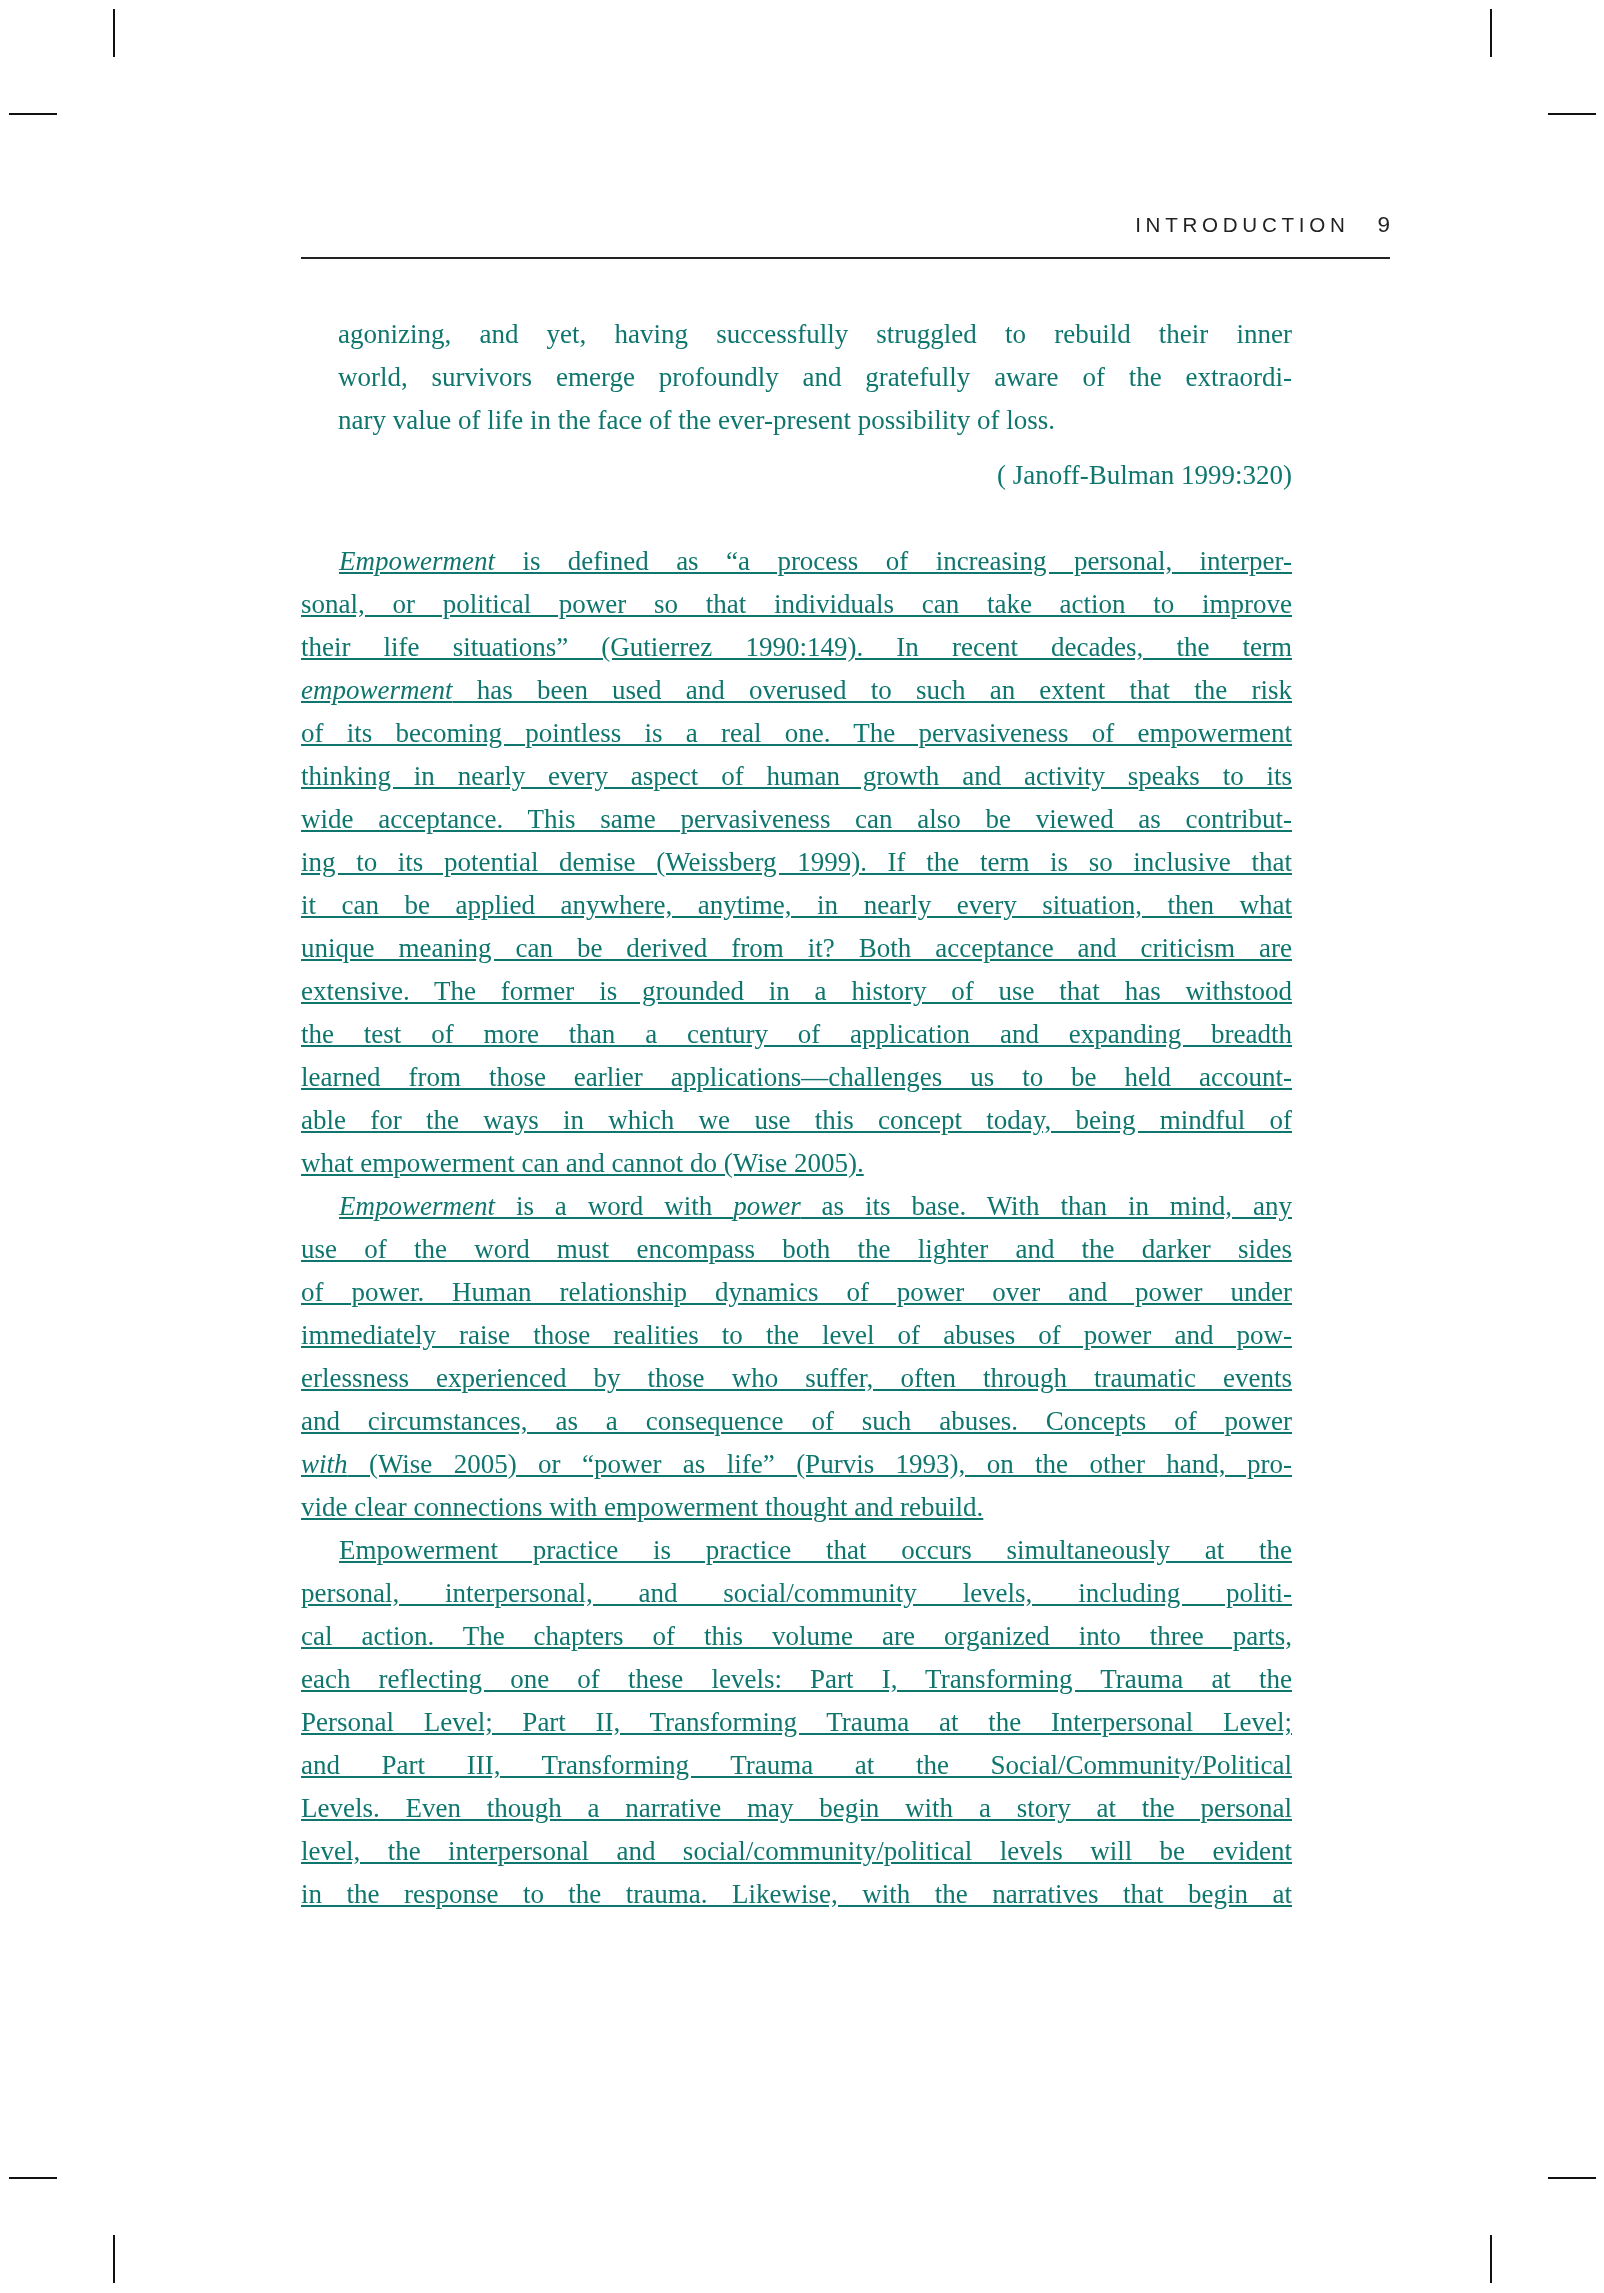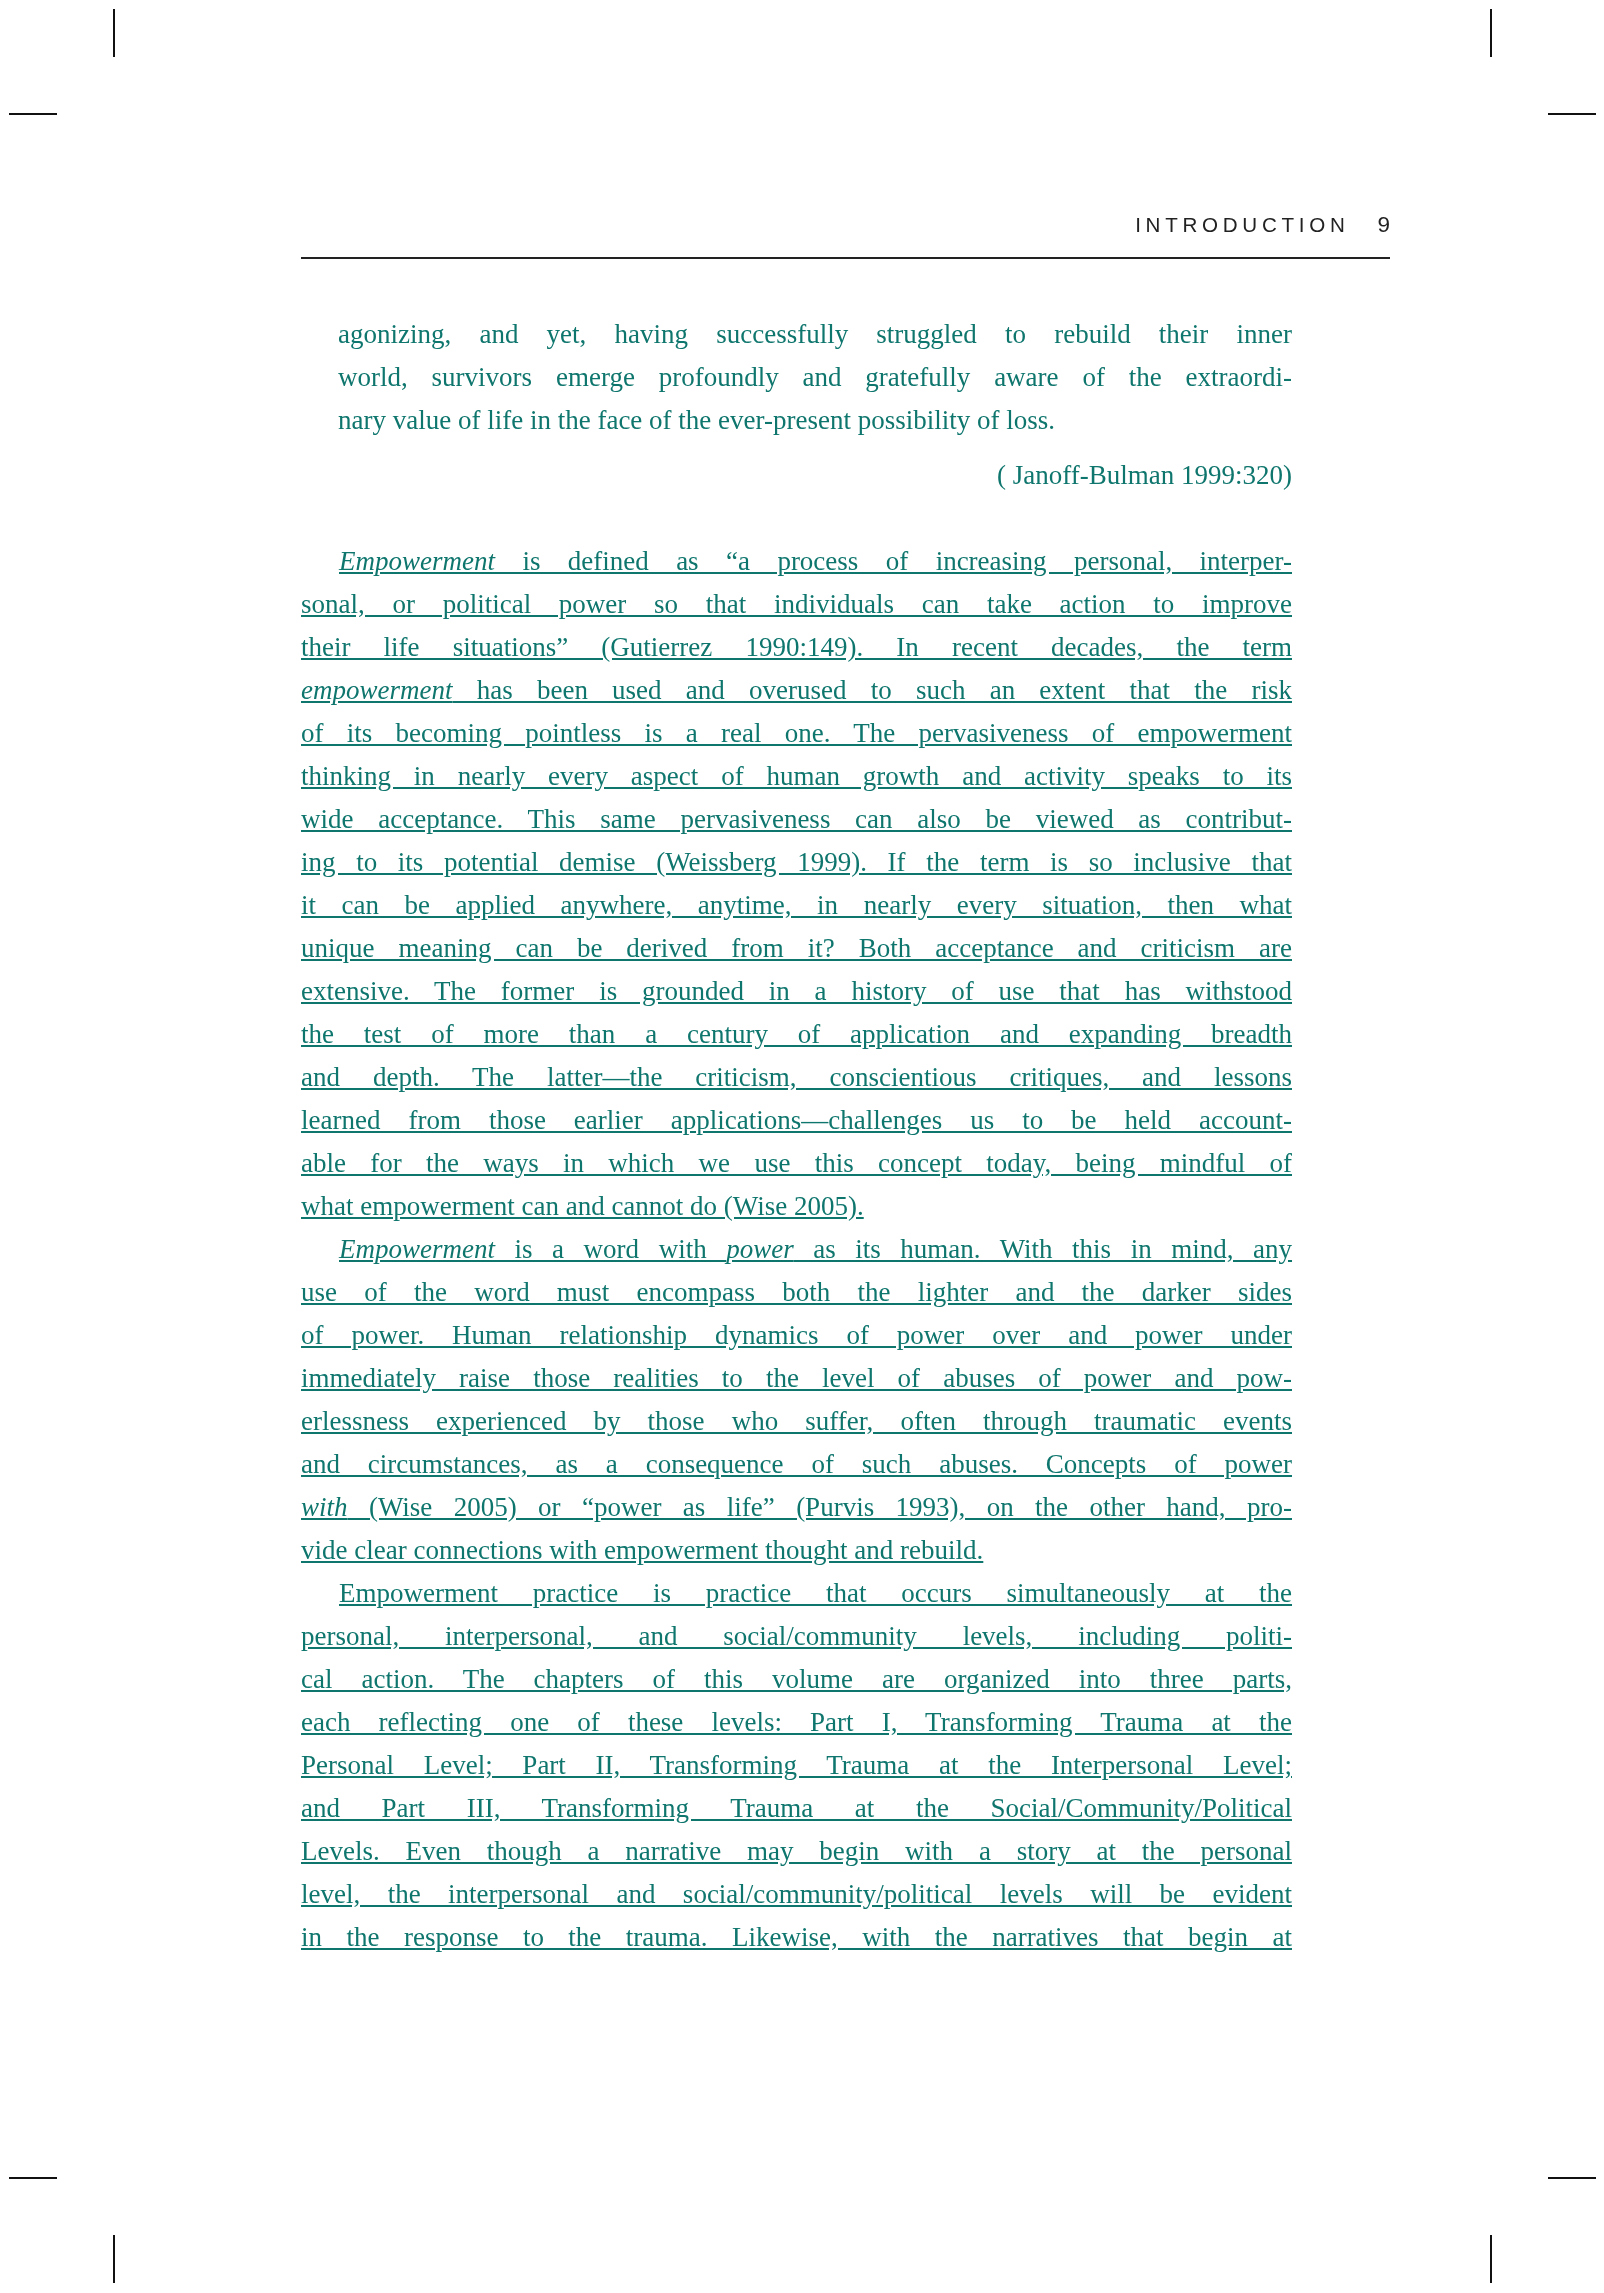--- a/index.html
+++ b/index.html
@@ -63,27 +63,26 @@
         <span class="line"><span>their life situations” (Gutierrez 1990:149). In recent decades, the term</span></span>
         <span class="line"><em>empowerment</em><span> has been used and overused to such an extent that the risk</span></span>
         <span class="line"><span>of its becoming pointless is a real one. The pervasiveness of empowerment</span></span>
         <span class="line"><span>thinking in nearly every aspect of human growth and activity speaks to its</span></span>
         <span class="line"><span>wide acceptance. This same pervasiveness can also be viewed as contribut-</span></span>
         <span class="line"><span>ing to its potential demise (Weissberg 1999). If the term is so inclusive that</span></span>
         <span class="line"><span>it can be applied anywhere, anytime, in nearly every situation, then what</span></span>
         <span class="line"><span>unique meaning can be derived from it? Both acceptance and criticism are</span></span>
         <span class="line"><span>extensive. The former is grounded in a history of use that has withstood</span></span>
         <span class="line"><span>the test of more than a century of application and expanding breadth</span></span>
-        <span class="line"><span>and depth. The latter—the criticism, conscientious critiques, and lessons</span></span>
         <span class="line"><span>learned from those earlier applications—challenges us to be held account-</span></span>
         <span class="line"><span>able for the ways in which we use this concept today, being mindful of</span></span>
         <span class="line last"><span>what empowerment can and cannot do (Wise 2005).</span></span>
       </div>
       <div>
-        <span class="line" style="text-indent: 38px;"><em>Empowerment</em><span> is a word with </span><em>power</em><span> as its human. With this in mind, any</span></span>
+        <span class="line" style="text-indent: 38px;"><em>Empowerment</em><span> is a word with </span><em>power</em><span> as its base. With than in mind, any</span></span>
         <span class="line"><span>use of the word must encompass both the lighter and the darker sides</span></span>
         <span class="line"><span>of power. Human relationship dynamics of power over and power under</span></span>
         <span class="line"><span>immediately raise those realities to the level of abuses of power and pow-</span></span>
         <span class="line"><span>erlessness experienced by those who suffer, often through traumatic events</span></span>
         <span class="line"><span>and circumstances, as a consequence of such abuses. Concepts of power</span></span>
         <span class="line"><em>with</em><span> (Wise 2005) or “power as life” (Purvis 1993), on the other hand, pro-</span></span>
         <span class="line last"><span>vide clear connections with empowerment thought and rebuild.</span></span>
       </div>
       <div>
         <span class="line" style="text-indent: 38px;"><span>Empowerment practice is practice that occurs simultaneously at the</span></span>

